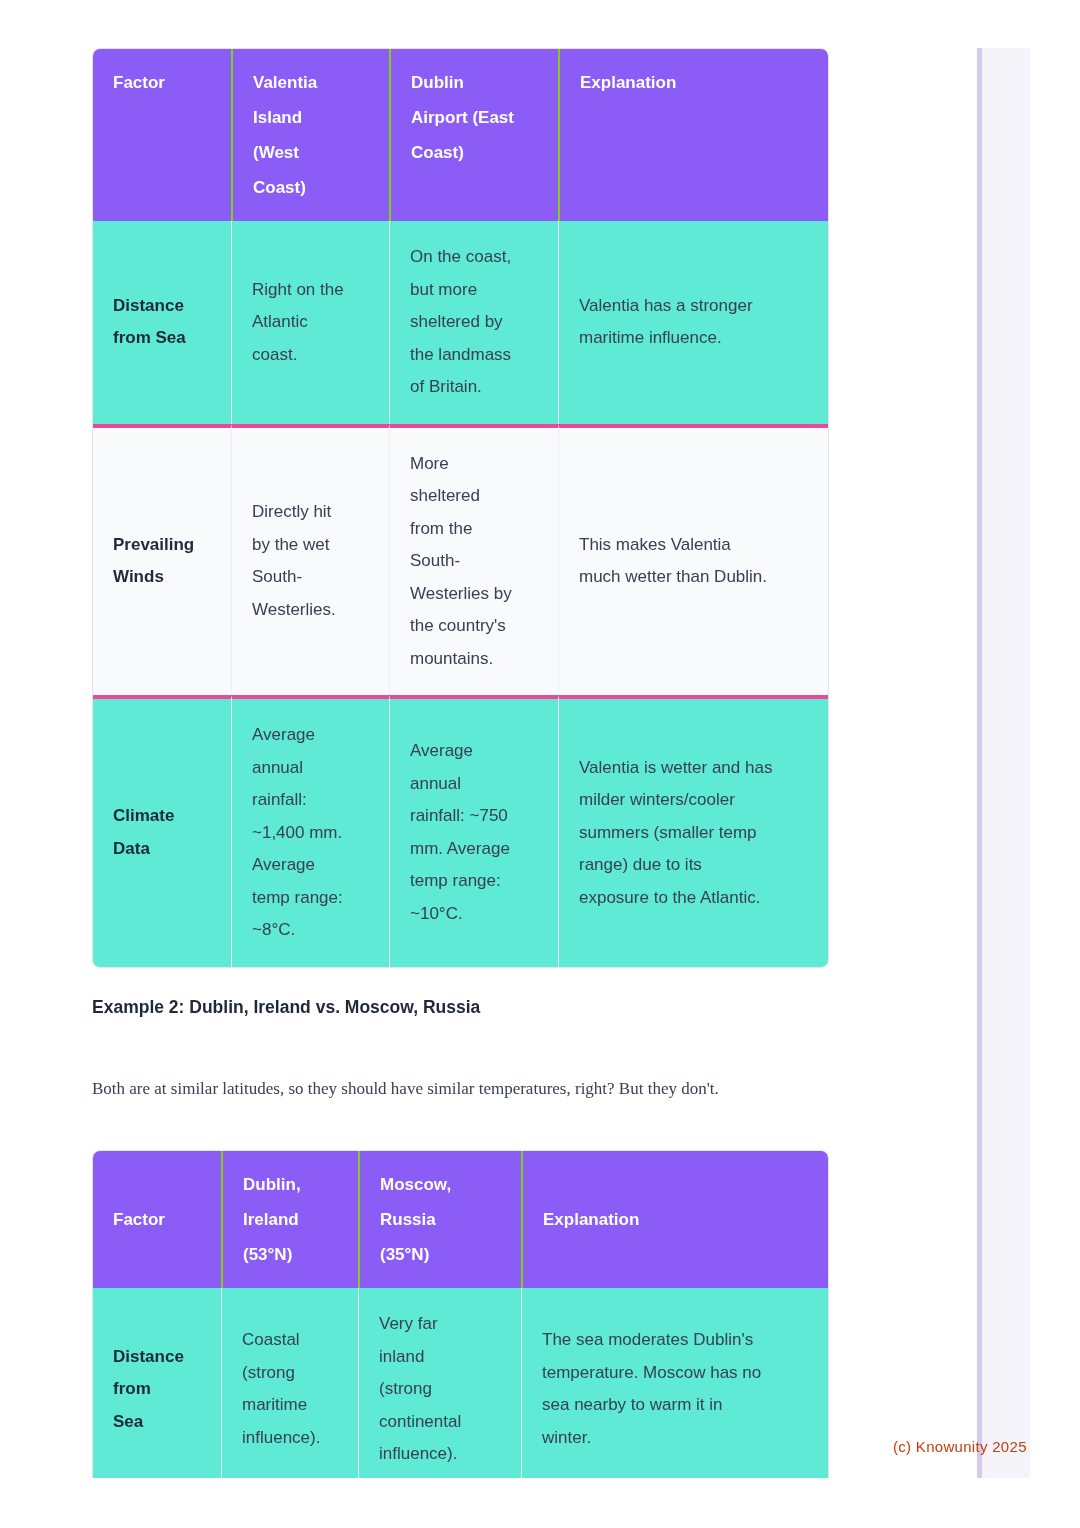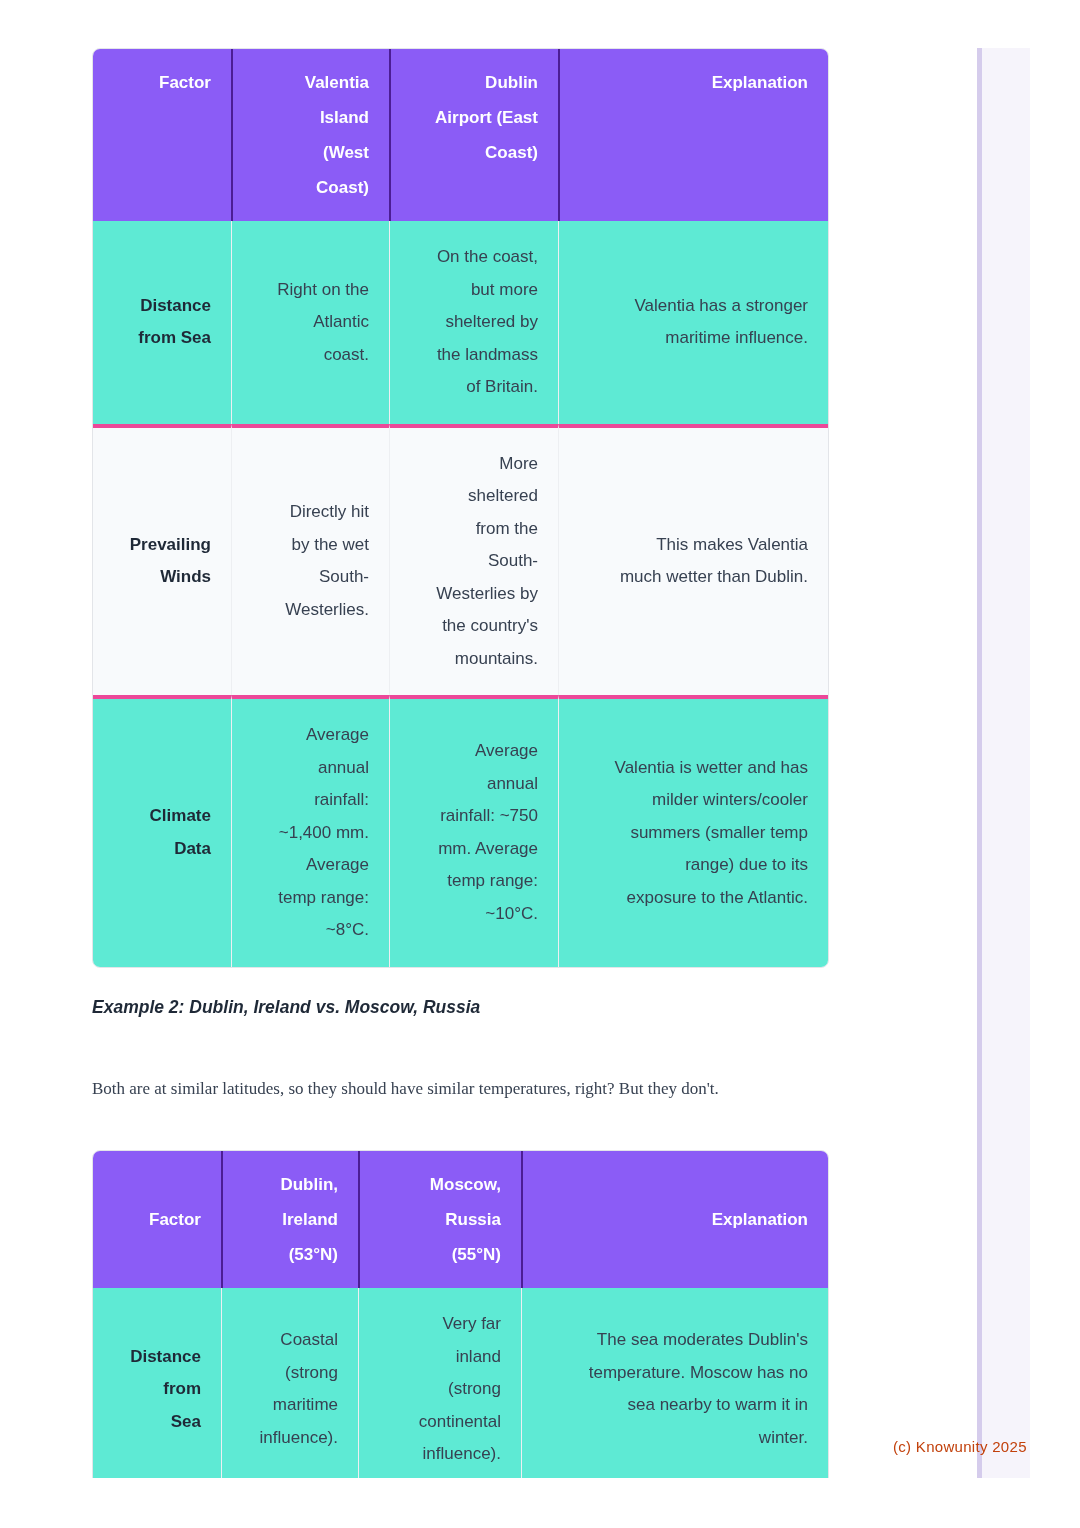--- a/index.html
+++ b/index.html
@@ -10,41 +10,41 @@
   .page-clip { position:absolute; left:0; top:0; width:1080px; height:1478px;
     overflow:hidden; }
 
   
   table.tbl { position:absolute; left:92px; width:735px; table-layout:fixed;
     border-collapse:separate; border-spacing:0; background:#ffffff;
     border:1px solid #E3E5E9; border-radius:8px; overflow:hidden; }
   .t1 { top:48px; }
   .t2 { top:1150px; }
 
-  .tbl th, .tbl td { white-space:pre-line; text-align:right;
+  .tbl th, .tbl td { white-space:pre-line; text-align:left;
     font-size:17px; line-height:32.5px; padding:20px; color:#374151;
     font-weight:normal; overflow:hidden; }
 
   
   .tbl thead th { background:#8B5CF6; color:#ffffff; font-weight:bold;
     line-height:35px; padding:16px 20px; }
   .t1 thead th { height:165px; vertical-align:top; }
   .t2 thead th { height:111px; vertical-align:middle; }
-  .tbl thead th + th { border-left:2px solid #4c1d95; }
+  .tbl thead th + th { border-left:2px solid #84cc16; }
 
   
   .tbl tbody th, .tbl tbody td { vertical-align:middle; background:#5eead4; }
   .tbl tbody th.factor { font-weight:bold; color:#1F2937; }
   .tbl tbody td + td, .tbl tbody th + td { border-left:1px solid #EDEFF2; }
   .tbl tbody tr + tr th, .tbl tbody tr + tr td { border-top:4px solid #ec4899; }
   .tbl tbody tr.alt th, .tbl tbody tr.alt td { background:#F8FAFC; }
 
   
   .heading { position:absolute; left:92px; top:997px; width:735px;
-    font-size:17.5px; font-weight:bold; color:#1F2937;font-style:italic; }
+    font-size:17.5px; font-weight:bold; color:#1F2937; }
   .para { position:absolute; left:92px; top:1071px; width:735px;
     font-size:17px; line-height:35px; color:#374151; text-align:justify;font-family:Liberation Serif, serif; }
 
   
   .stripe { position:absolute; left:977px; top:48px; width:53px; height:1430px;
     background:#F6F4FB; border-left:5px solid #D5CCEC; }
 
   
   .watermark { position:absolute; left:893px; top:1438px; font-size:15px;
     color:#c2410c; letter-spacing:0.3px; z-index:5; }
@@ -142,21 +142,21 @@
         <col style="width:307px">
     </colgroup>
     <thead>
       <tr>
         <th>Factor</th>
         <th>Dublin,
 Ireland
 (53°N)</th>
         <th>Moscow,
 Russia
-(55°N)</th>
+(35°N)</th>
         <th>Explanation</th>
       </tr>
     </thead>
     <tbody>
       <tr>
         <th class="factor">Distance
 from
 Sea</th>
         <td>Coastal
 (strong

